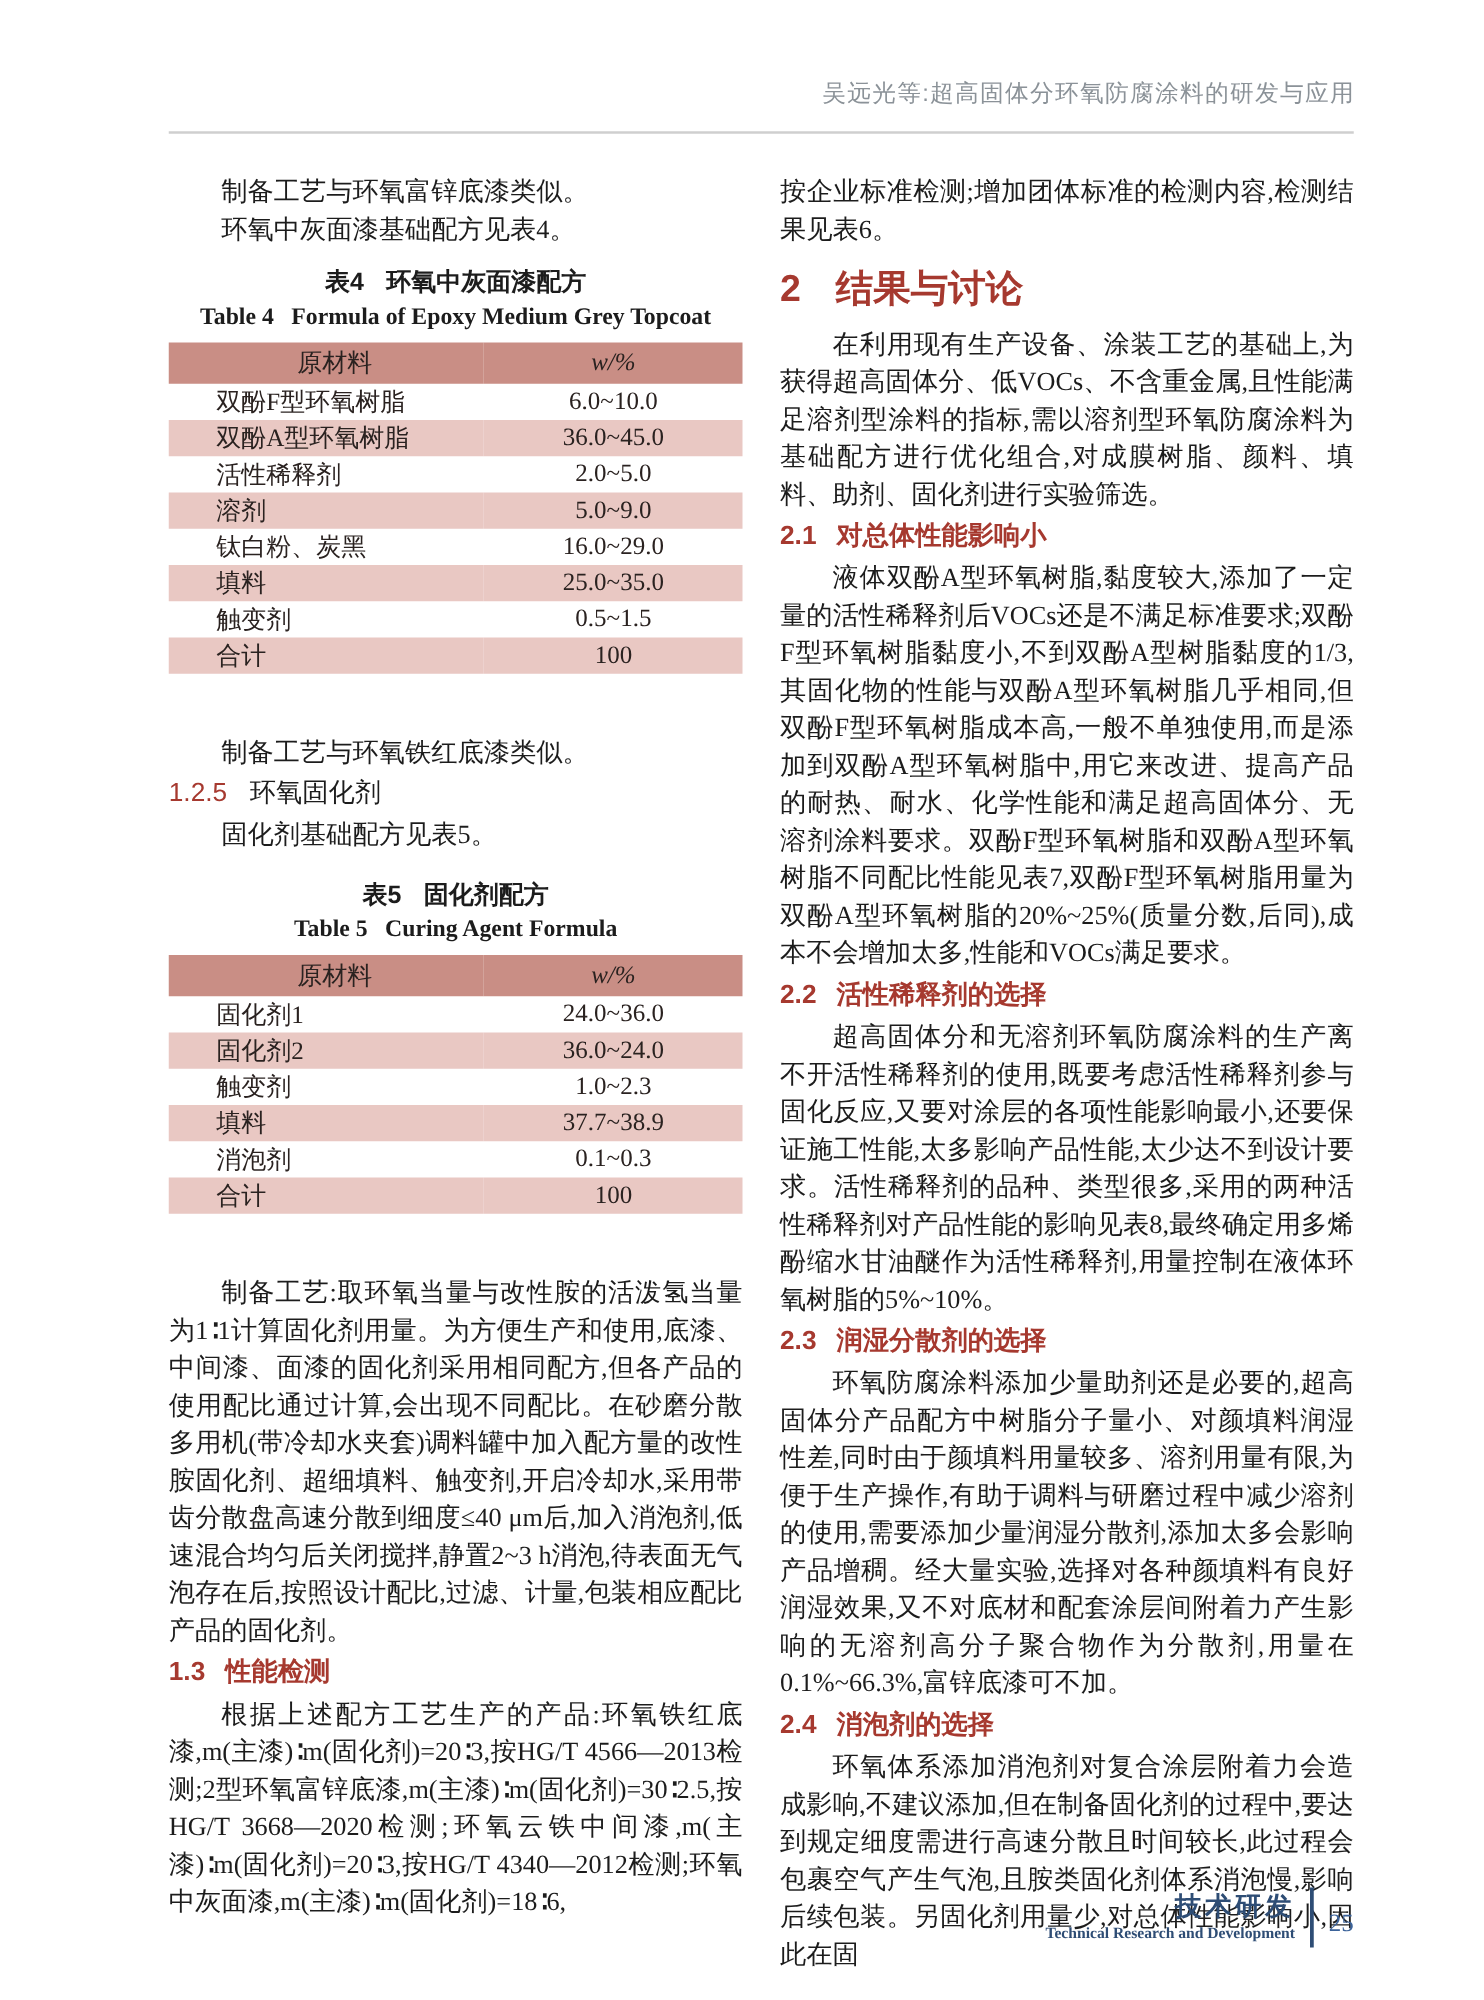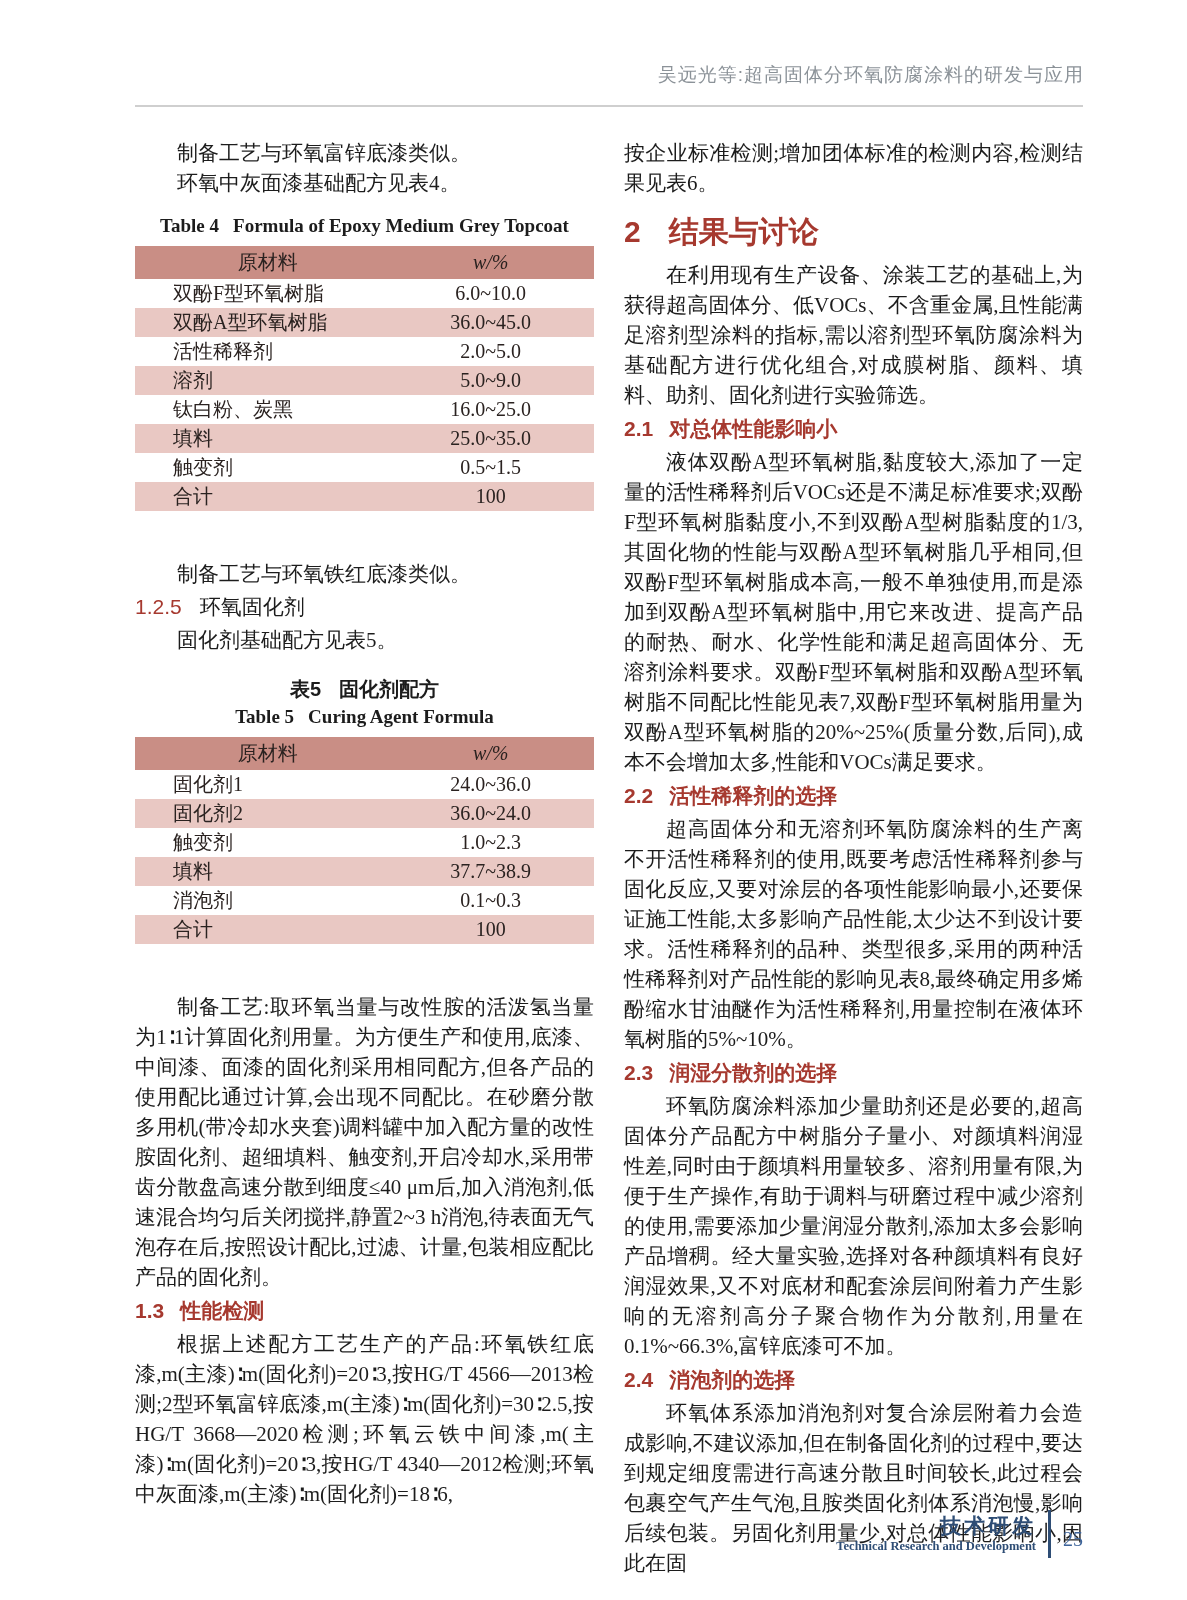--- a/index.html
+++ b/index.html
@@ -82,20 +82,23 @@
 
 <main class="columns">
 
   <section class="col">
     <p class="body indent">制备工艺与环氧富锌底漆类似。</p>
 
 
     <p class="body indent">环氧中灰面漆基础配方见表4。</p>
 
     <div class="table-block">
+      <div class="tcap-zh">
+        <span>表4</span><span class="cap-title">环氧中灰面漆配方</span>
+      </div>
       <div class="tcap-en">
         <span>Table 4</span><span class="cap-title">Formula of Epoxy Medium Grey Topcoat</span>
       </div>
       <table class="formula">
         <thead>
           <tr>
             <th class="c-name">原材料</th>
             <th class="c-val">w/%</th>
           </tr>
         </thead>
@@ -111,21 +114,21 @@
           <tr>
               <td class="c-name">活性稀释剂</td>
               <td class="c-val">2.0~5.0</td>
             </tr>
           <tr>
               <td class="c-name">溶剂</td>
               <td class="c-val">5.0~9.0</td>
             </tr>
           <tr>
               <td class="c-name">钛白粉、炭黑</td>
-              <td class="c-val">16.0~25.0</td>
+              <td class="c-val">16.0~29.0</td>
             </tr>
           <tr>
               <td class="c-name">填料</td>
               <td class="c-val">25.0~35.0</td>
             </tr>
           <tr>
               <td class="c-name">触变剂</td>
               <td class="c-val">0.5~1.5</td>
             </tr>
           <tr>

